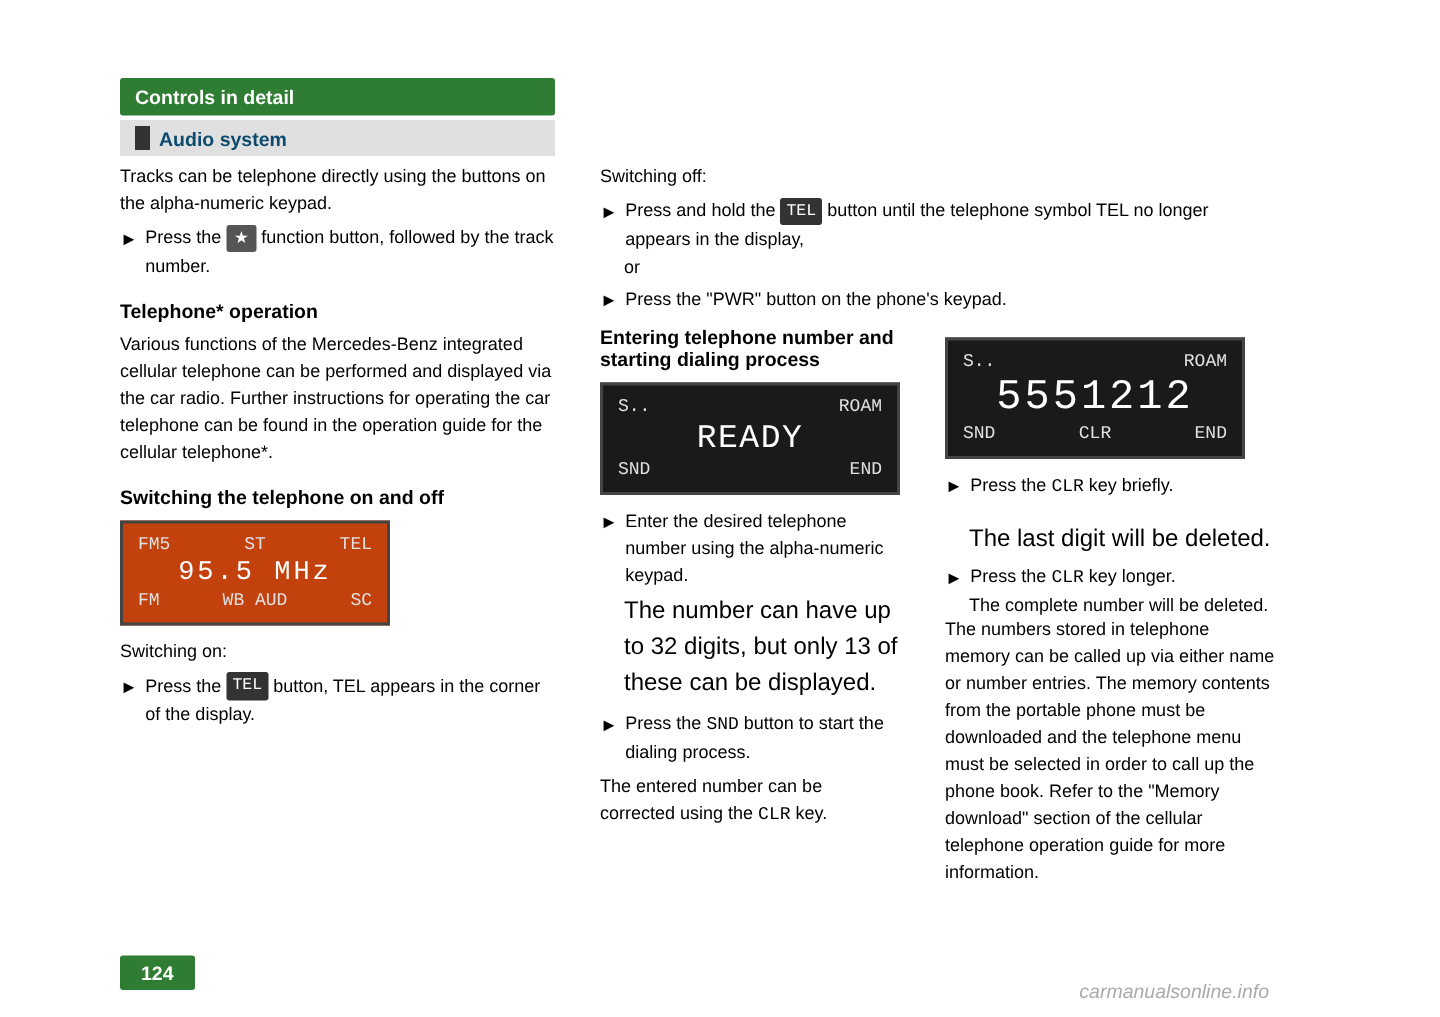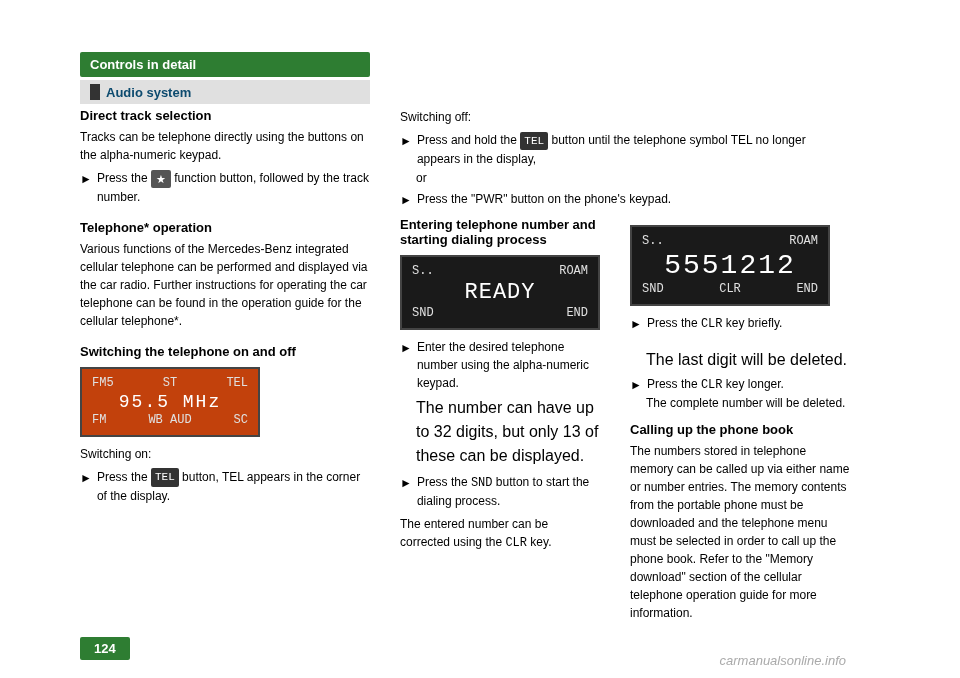--- a/index.html
+++ b/index.html
@@ -208,21 +208,20 @@
 
   <div class="section-bar">
     <span class="section-bar-indicator"></span>
     <span class="section-bar-label">Audio system</span>
   </div>
 
   <div class="content">
 
     <div class="left-column">
 
-      <div class="section-title">Direct track selection</div>
       <div class="body-text">Tracks can be telephone directly using the buttons on the alpha-numeric keypad.</div>
 
       <div class="bullet-item">
         <span class="bullet-arrow">►</span>
         <span class="bullet-text">
           <span>Press the</span>
           <span class="star-btn">★</span>
           <span>function button, followed by the track number.</span>
         </span>
       </div>
@@ -338,21 +337,20 @@
           <div style="font-size:16px; margin-left:16px; margin-top:18px;">The last digit will be deleted.</div>
 
           <div class="bullet-item" style="margin-top:6px;">
             <span class="bullet-arrow">►</span>
             <span class="bullet-text">
               Press the <span class="code-inline">CLR</span> key longer.
             </span>
           </div>
           <div style="font-size:12px; margin-left:16px; margin-top:2px;">The complete number will be deleted.</div>
 
-          <div class="section-title" style="margin-top:12px;">Calling up the phone book</div>
           <div class="body-text">The numbers stored in telephone memory can be called up via either name or number entries. The memory contents from the portable phone must be downloaded and the telephone menu must be selected in order to call up the phone book. Refer to the "Memory download" section of the cellular telephone operation guide for more information.</div>
         </div>
       </div>
 
     </div>
   </div>
 
   <div class="page-number">124</div>
 
   <div class="watermark">carmanualsonline.info</div>

